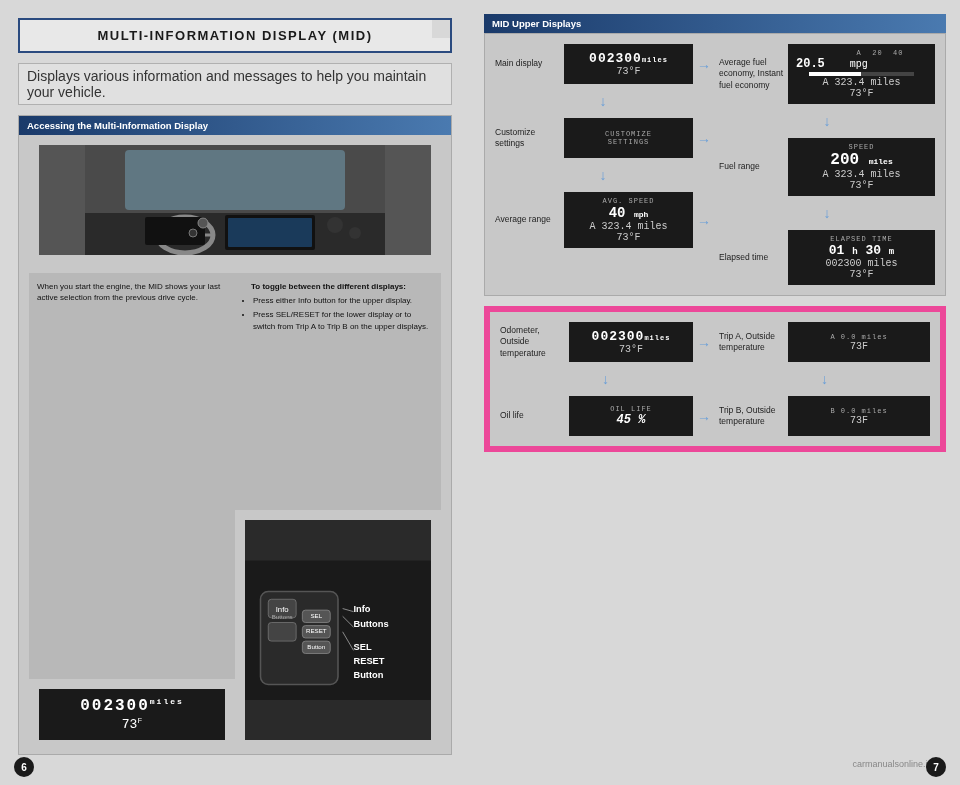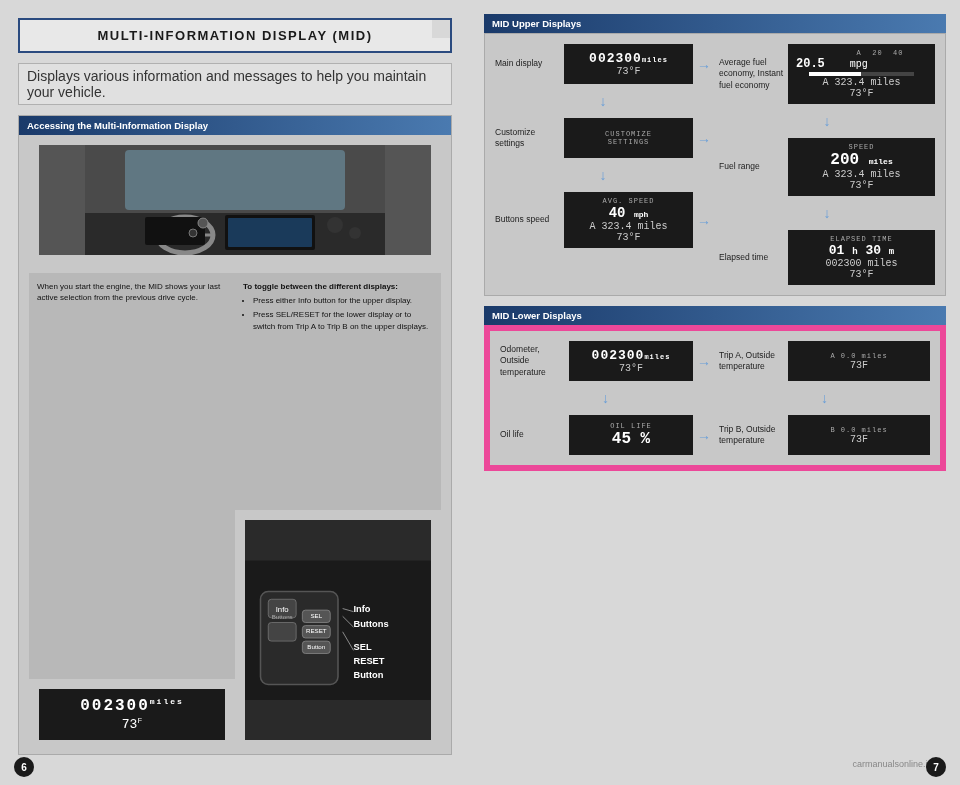--- a/index.html
+++ b/index.html
@@ -330,21 +330,21 @@
             <span>002300</span><sup>miles</sup>
           </div>
           <div class="temp">
             <span>73</span><sup>F</sup>
           </div>
         </div>
       </div>
 
       <div style="flex:1; display:flex; flex-direction:column; gap:4px;">
         <div class="info-text-box">
-          <div style="font-weight:bold; margin-bottom:3px;">To toggle between the different displays:</div>
+          <div style="font-weight:bold; margin-bottom:3px;margin-left:8px;">To toggle between the different displays:</div>
           <ul>
             <li>Press either Info button for the upper display.</li>
             <li>Press SEL/RESET for the lower display or to switch from Trip A to Trip B on the upper displays.</li>
           </ul>
         </div>
         <div class="buttons-placeholder">
           <svg viewBox="0 0 120 90" style="width:100%;height:100%;">
             <rect width="120" height="90" fill="#1a1a1a"></rect>
 
             <rect x="10" y="20" width="50" height="60" rx="5" fill="#2a2a2a" stroke="#555" stroke-width="1"></rect>
@@ -412,21 +412,21 @@
               <div class="label-text">SETTINGS</div>
             </div>
             <div class="arrow-right">→</div>
           </div>
 
           <div class="down-arrow-row">
             <span class="down-arrow">↓</span>
           </div>
 
           <div class="display-row">
-            <div class="display-label">Buttons speed</div>
+            <div class="display-label">Average range</div>
             <div class="display-screen">
               <div class="label-text">AVG. SPEED</div>
               <div style="font-size:14px;font-weight:bold;">40 <span style="font-size:8px;">mph</span></div>
               <div class="sub-val">A 323.4 miles</div>
               <div class="sub-val">73°F</div>
             </div>
             <div class="arrow-right">→</div>
           </div>
         </div>
 
@@ -474,23 +474,20 @@
               <div class="sub-val">002300 miles</div>
               <div class="sub-val">73°F</div>
             </div>
           </div>
         </div>
       </div>
     </div>
   </div>
 
   <div>
-    <div class="section-header">
-      <span>MID Lower Displays</span>
-    </div>
     <div class="mid-lower-section">
       <div class="upper-grid">
 
         <div class="grid-col">
 
           <div class="display-row">
             <div class="display-label">Odometer, Outside temperature</div>
             <div class="display-screen">
               <div class="main-val">002300<span style="font-size:7px;">miles</span></div>
               <div class="sub-val">73°F</div>
@@ -499,21 +496,21 @@
           </div>
 
           <div class="down-arrow-row">
             <span class="down-arrow">↓</span>
           </div>
 
           <div class="display-row">
             <div class="display-label">Oil life</div>
             <div class="display-screen">
               <div class="label-text">OIL LIFE</div>
-              <div style="font-size:16px;font-weight:bold;">45 %</div>
+              <div style="font-size:12px;font-weight:bold;font-style:italic;">45 %</div>
             </div>
             <div class="arrow-right">→</div>
           </div>
         </div>
 
         <div class="grid-col">
 
           <div class="display-row">
             <div class="display-label">Trip A, Outside temperature</div>
             <div class="display-screen">

